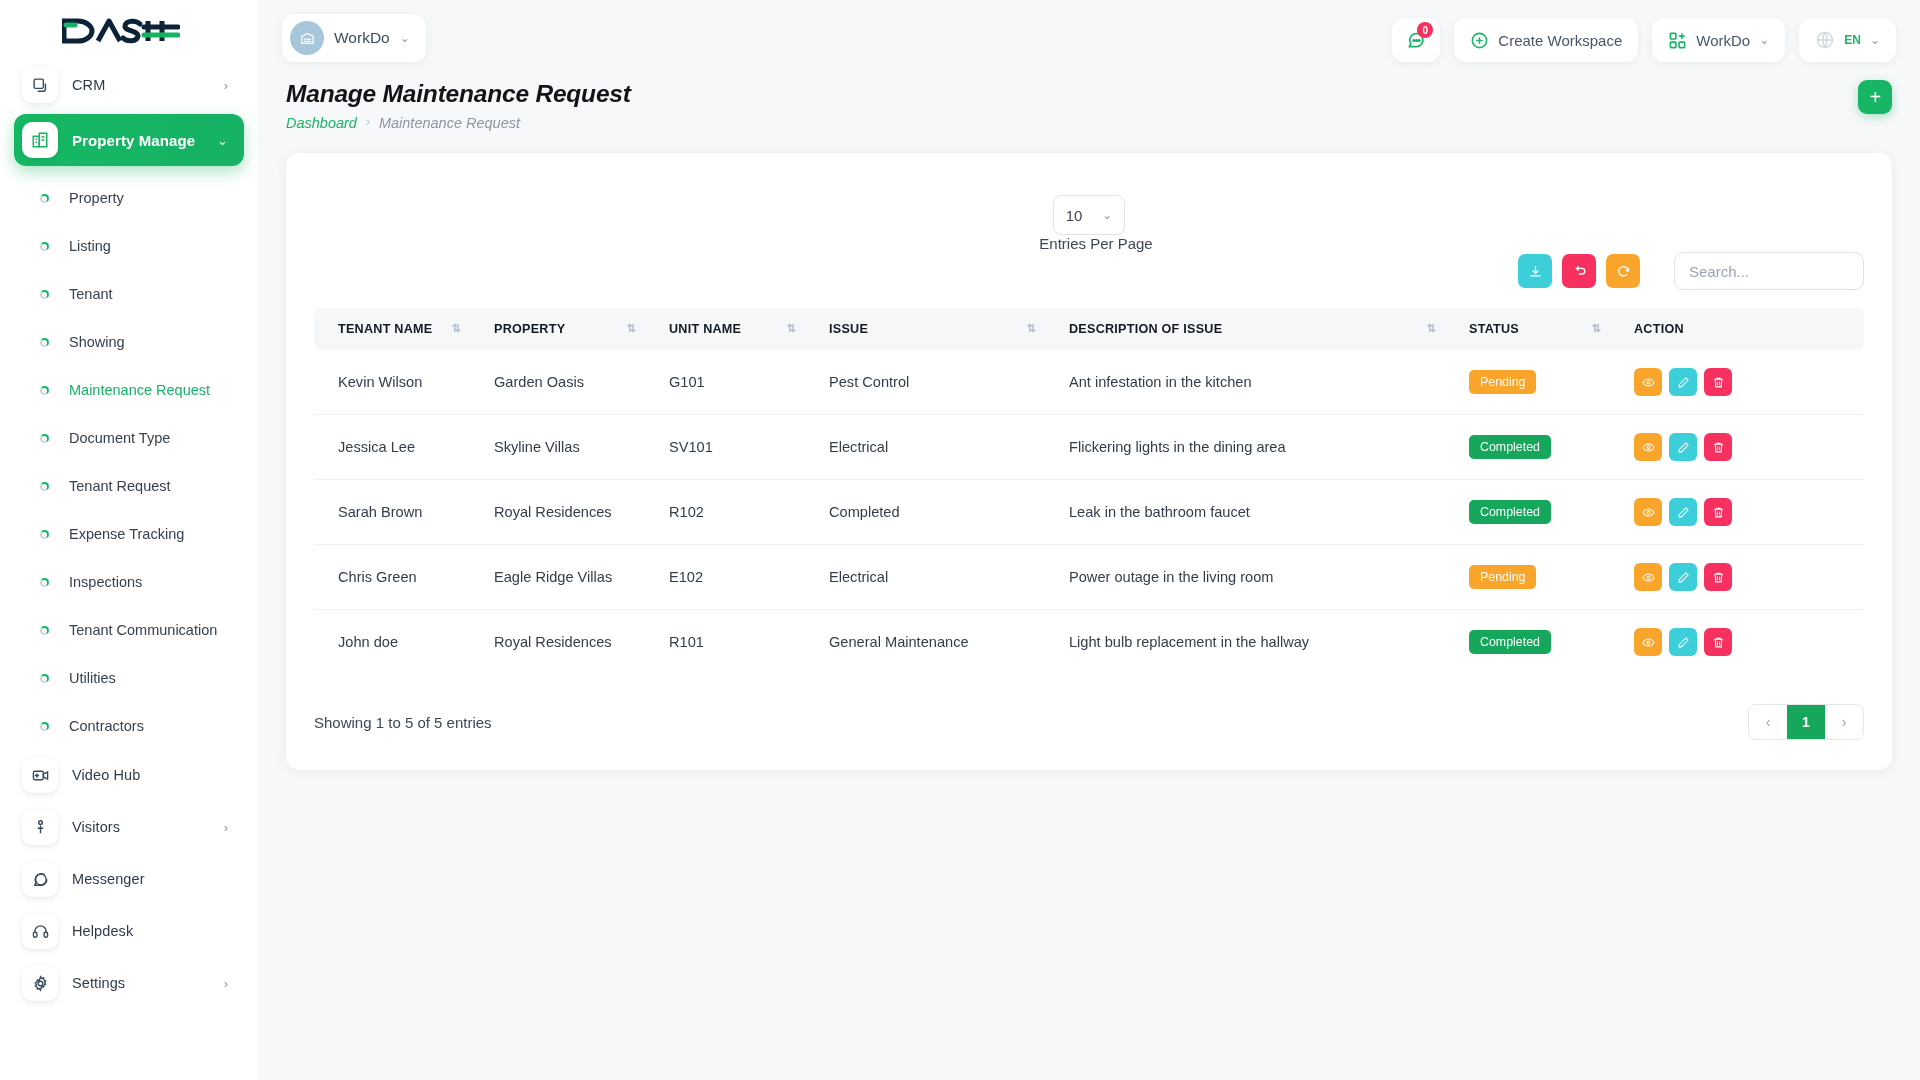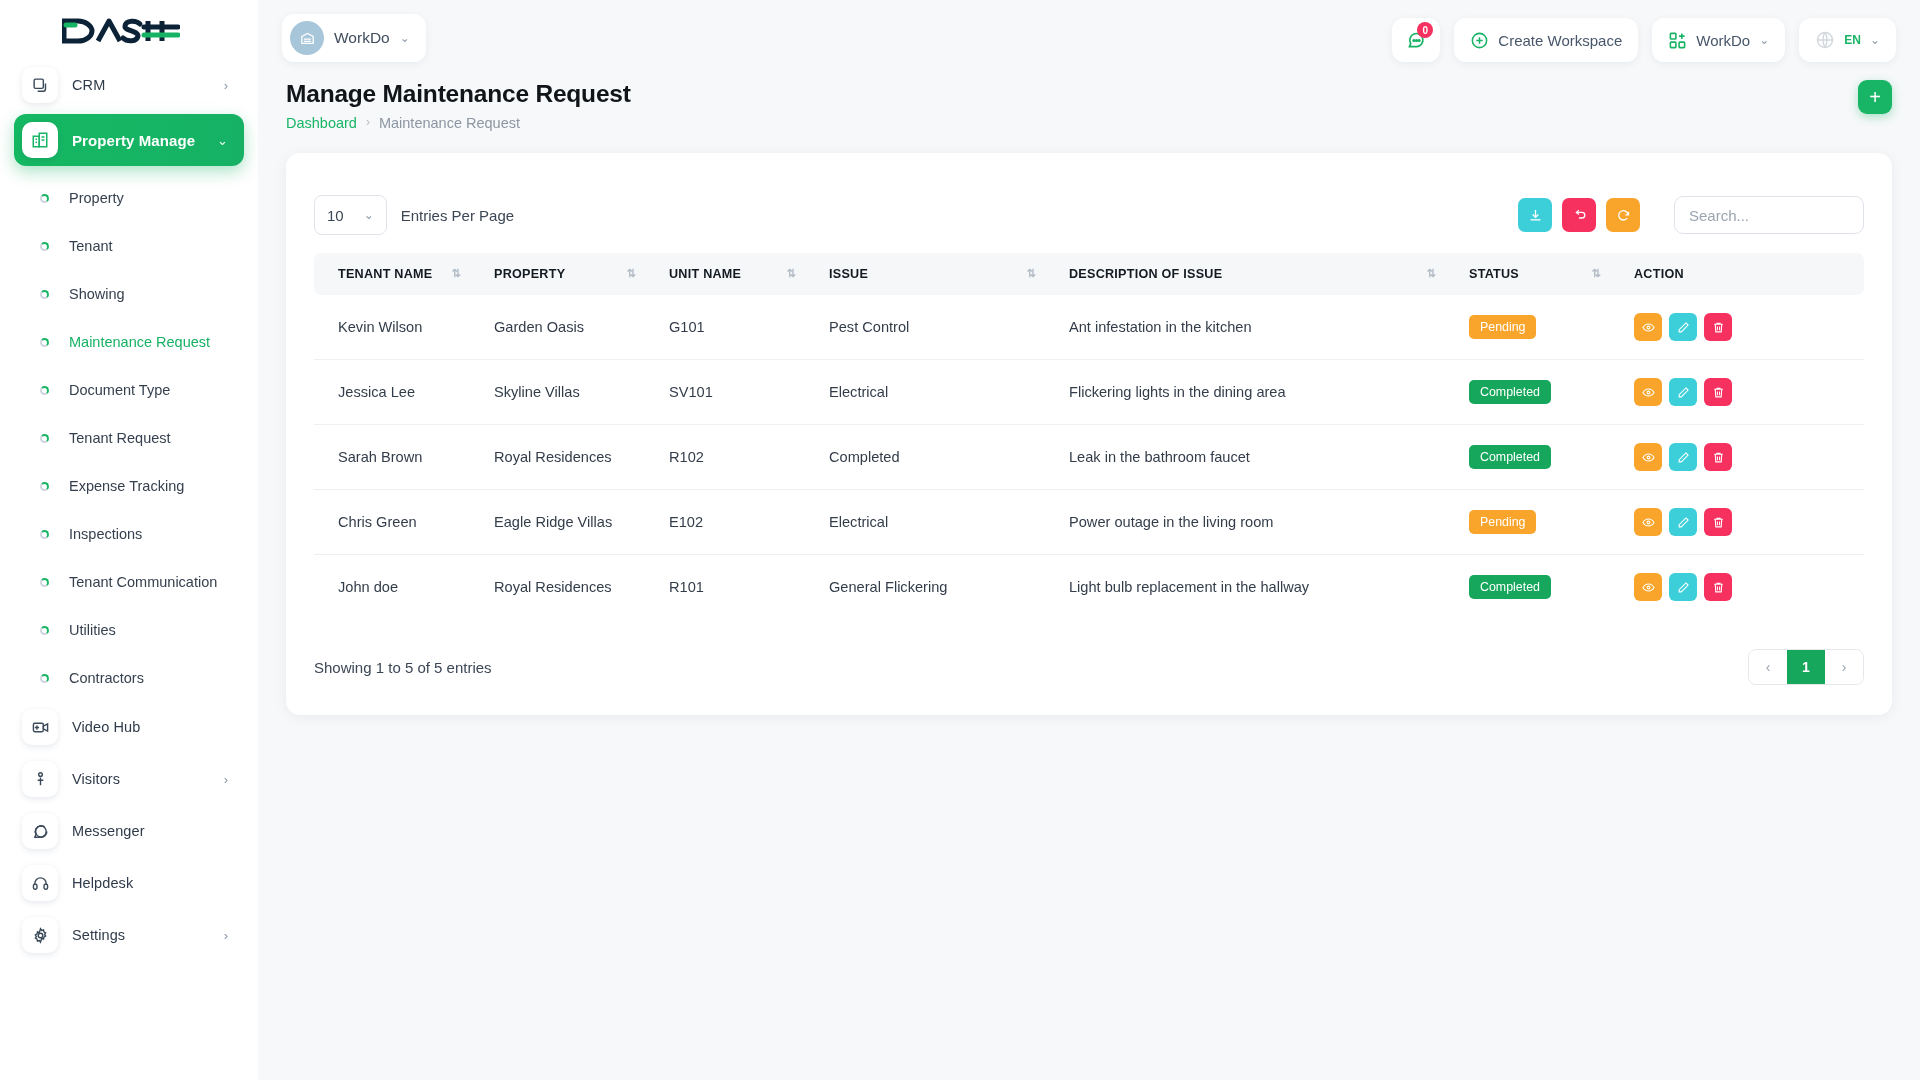--- a/index.html
+++ b/index.html
@@ -131,21 +131,21 @@
     position: absolute; top: 4px; right: 7px;
     background: #f6315f; color: #fff;
     font-size: 10px; font-weight: bold;
     min-width: 16px; height: 16px; border-radius: 9px;
     display: flex; align-items: center; justify-content: center;
     padding: 0 4px;
   }
   .lang-code { color: #19b566; font-weight: bold; font-size: 12px; }
 
   
-  .page-head { padding: 18px 28px 0 28px; display: flex; align-items: flex-start; }
+  .page-head { padding: 18px 28px 0 28px; display: flex; align-items: flex-start; font-style: italic; }
   .page-title { font-size: 24.5px; font-weight: bold; color: #111418; letter-spacing: -.2px; }
   .crumbs { margin-top: 7px; font-size: 14.5px; display: flex; gap: 9px; }
   .crumb-link { color: #19b566; cursor: pointer; }
   .crumb-sep { color: #b6bec8; font-size: 12px; }
   .crumb-cur { color: #8c96a3; }
   .add-btn {
     margin-left: auto;
     width: 34px; height: 34px; border-radius: 9px;
     background: #18b566; color: #fff;
     display: flex; align-items: center; justify-content: center;
@@ -154,21 +154,21 @@
   }
 
   
   .card {
     margin: 22px 28px 0 28px;
     background: #fff;
     border-radius: 14px;
     box-shadow: 0 2px 14px rgba(20,40,80,.06);
     padding: 28px 28px 30px 28px;
   }
-  .card-tools { display: flex; align-items: center; padding: 14px 0 18px 0; }
+  .card-tools { display: flex; align-items: center; padding: 14px 0 18px 0; flex-direction: column; }
   .select-box {
     display: flex; align-items: center; gap: 20px;
     border: 1px solid #dfe4ea; border-radius: 8px;
     height: 40px; padding: 0 12px; cursor: pointer;
     font-size: 15px; color: #3c4756; background:#fff;
   }
   .per-page-label { margin-left: 14px; font-size: 15px; color: #3c4756; }
   .tools-right { margin-left: auto; display: flex; align-items: center; gap: 10px; }
   .sq-btn {
     width: 34px; height: 34px; border-radius: 7px;
@@ -285,20 +285,24 @@
         </svg>
       </span>
       <span class="nav-label">Property Manage</span>
       <span class="nav-caret">⌄</span>
     </div>
 
     <div class="sub-list">
       <div class="sub-item">
           <span class="sub-dot"></span>
           <span class="sub-label">Property</span>
+        </div>
+      <div class="sub-item">
+          <span class="sub-dot"></span>
+          <span class="sub-label">Listing</span>
         </div>
       <div class="sub-item">
           <span class="sub-dot"></span>
           <span class="sub-label">Tenant</span>
         </div>
       <div class="sub-item">
           <span class="sub-dot"></span>
           <span class="sub-label">Showing</span>
         </div>
       <div class="sub-item current">
@@ -634,21 +638,21 @@
                   </svg>
                 </span>
             </div>
           </td>
         </tr>
 
         <tr>
           <td>John doe</td>
           <td>Royal Residences</td>
           <td>R101</td>
-          <td>General Flickering</td>
+          <td>General Maintenance</td>
           <td>Light bulb replacement in the hallway</td>
           <td><span class="chip completed">Completed</span></td>
           <td>
             <div class="act-wrap">
               <span class="act view">
                   <svg width="13" height="13" viewBox="0 0 24 24" fill="none" stroke="#fff" stroke-width="2">
                     <path d="M1.8 12S5.5 5.5 12 5.5 22.2 12 22.2 12 18.5 18.5 12 18.5 1.8 12 1.8 12z"></path>
                     <circle cx="12" cy="12" r="2.6"></circle>
                   </svg>
                 </span>

